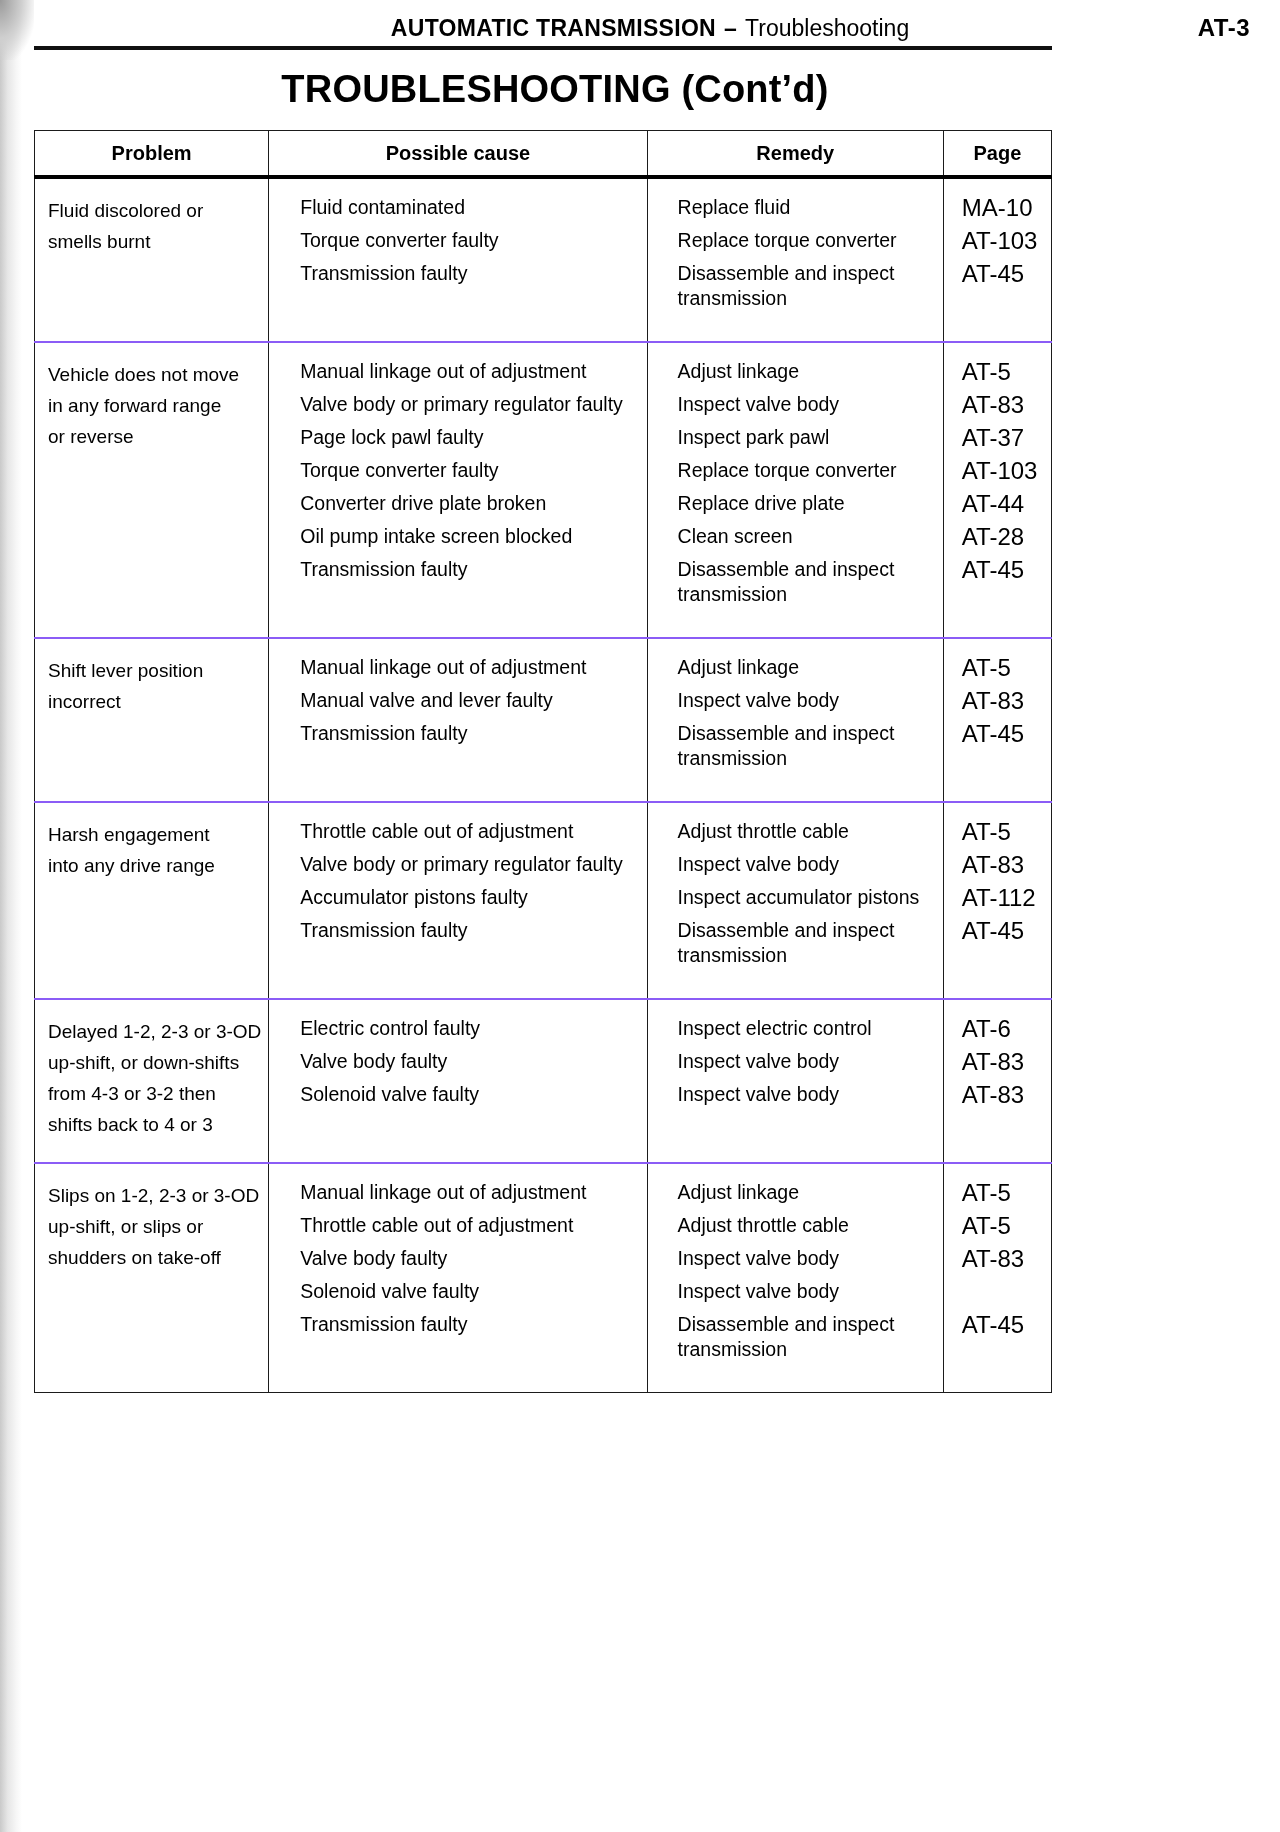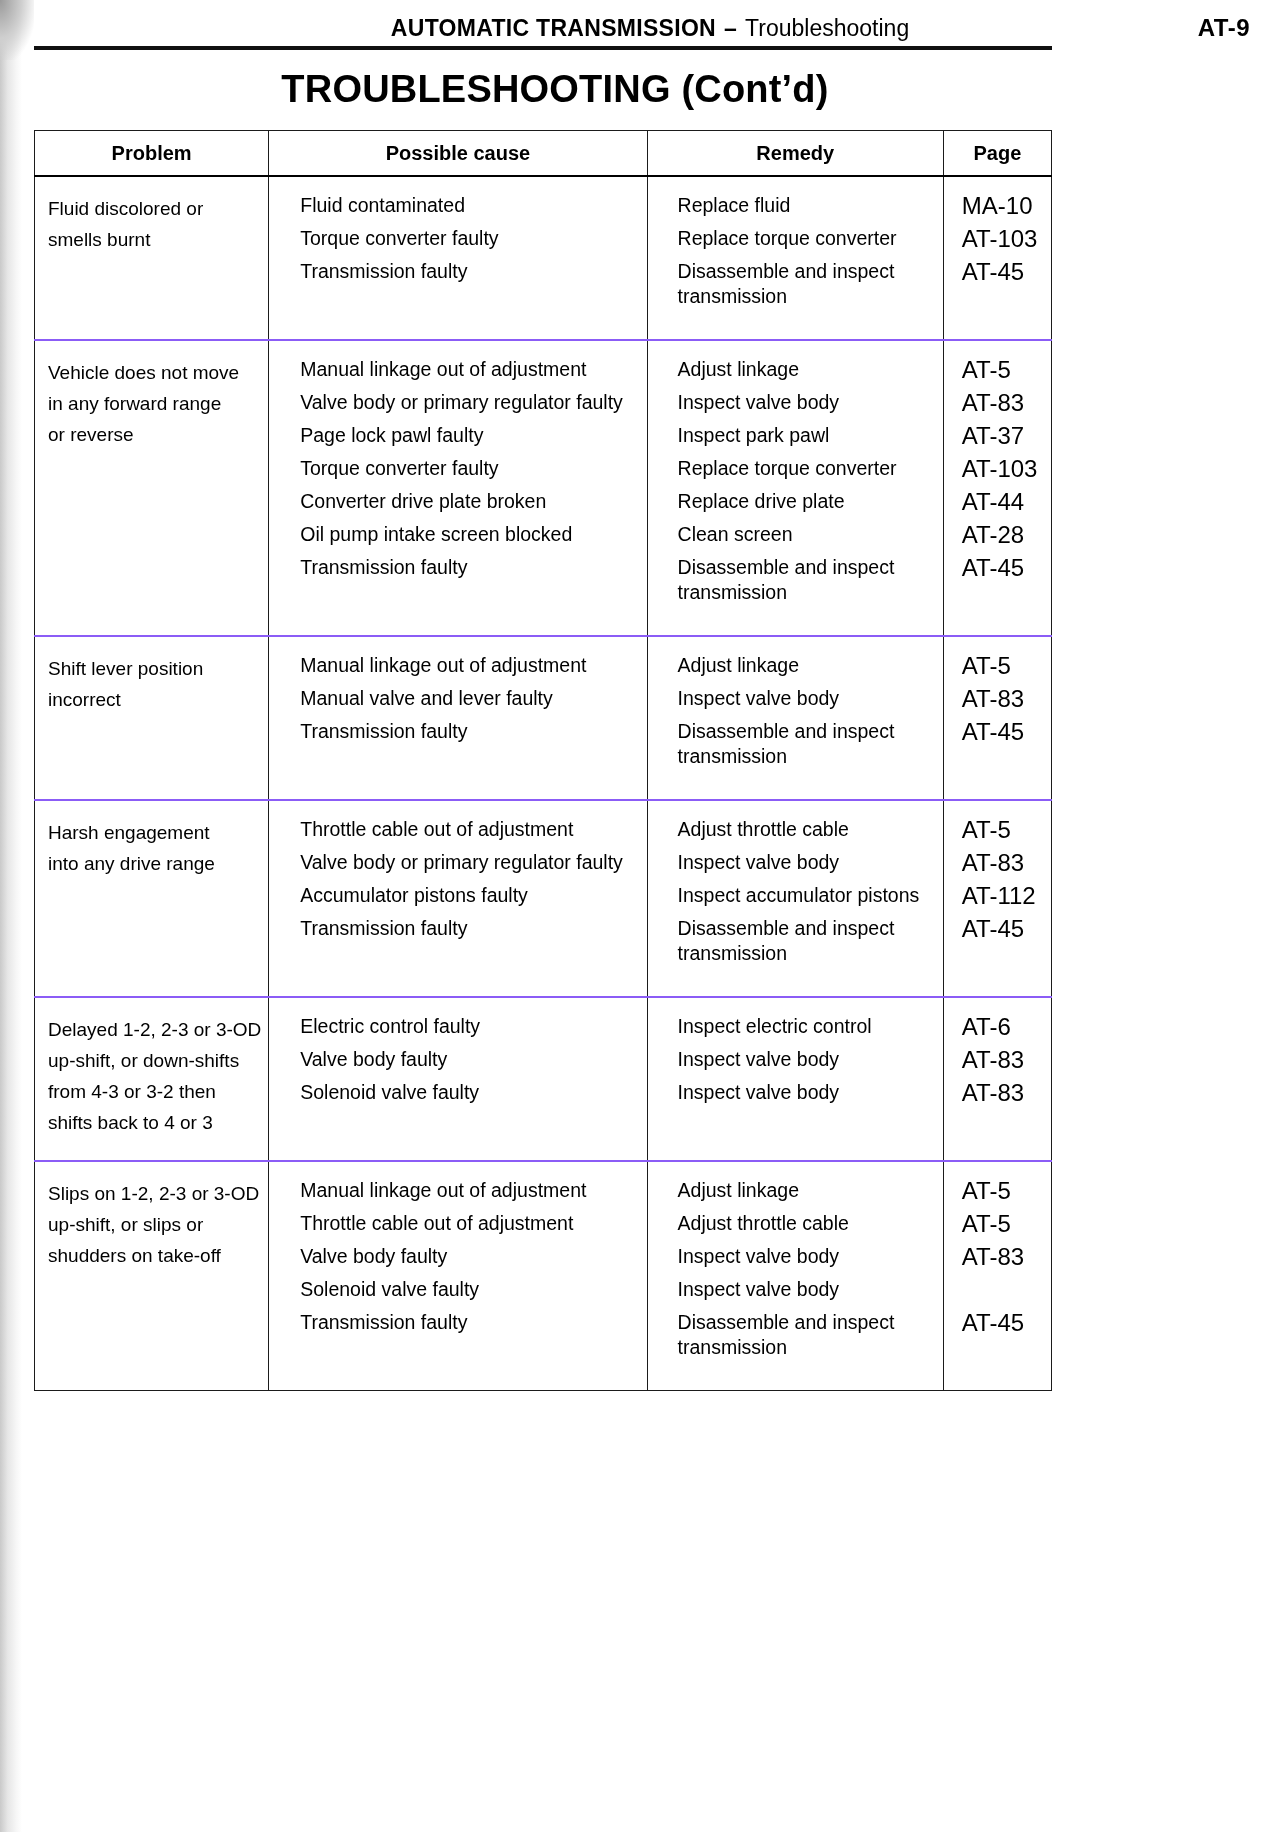--- a/index.html
+++ b/index.html
@@ -111,21 +111,21 @@
     vertical-align: top;
     padding: 0;
   }
   table.tt thead th {
     text-align: center;
     font-size: 20px;
     font-weight: bold;
     height: 44px;
     line-height: 44px;
     padding: 0 4px;
-    border-bottom: 2px solid #000000;
+    border-bottom: 4px solid #000000;
   }
   .col-problem { width: 234px; }
   .col-cause   { width: 378px; }
   .col-remedy  { width: 296px; }
   .col-page    { width: 108px; }
 
   tbody tr.data-row > td {
     padding: 16px 0 22px 0;
     border-radius: 26px;
   }
@@ -183,21 +183,21 @@
 
 <div class="scan-edge"></div>
 <div class="scan-corner"></div>
 
 <div class="page">
 
   <div class="runhead">
     <div class="runhead-center">
       <span class="runhead-strong">AUTOMATIC TRANSMISSION</span><span class="runhead-strong" style="padding:0 8px;">–</span><span class="runhead-light">Troubleshooting</span>
     </div>
-    <div class="runhead-page">AT-9</div>
+    <div class="runhead-page">AT-3</div>
   </div>
   <div class="rule"></div>
 
   <div class="title">TROUBLESHOOTING (Cont’d)</div>
 
   <div class="tbl-wrap">
     <table class="tt">
       <colgroup>
         <col class="col-problem">
         <col class="col-cause">

